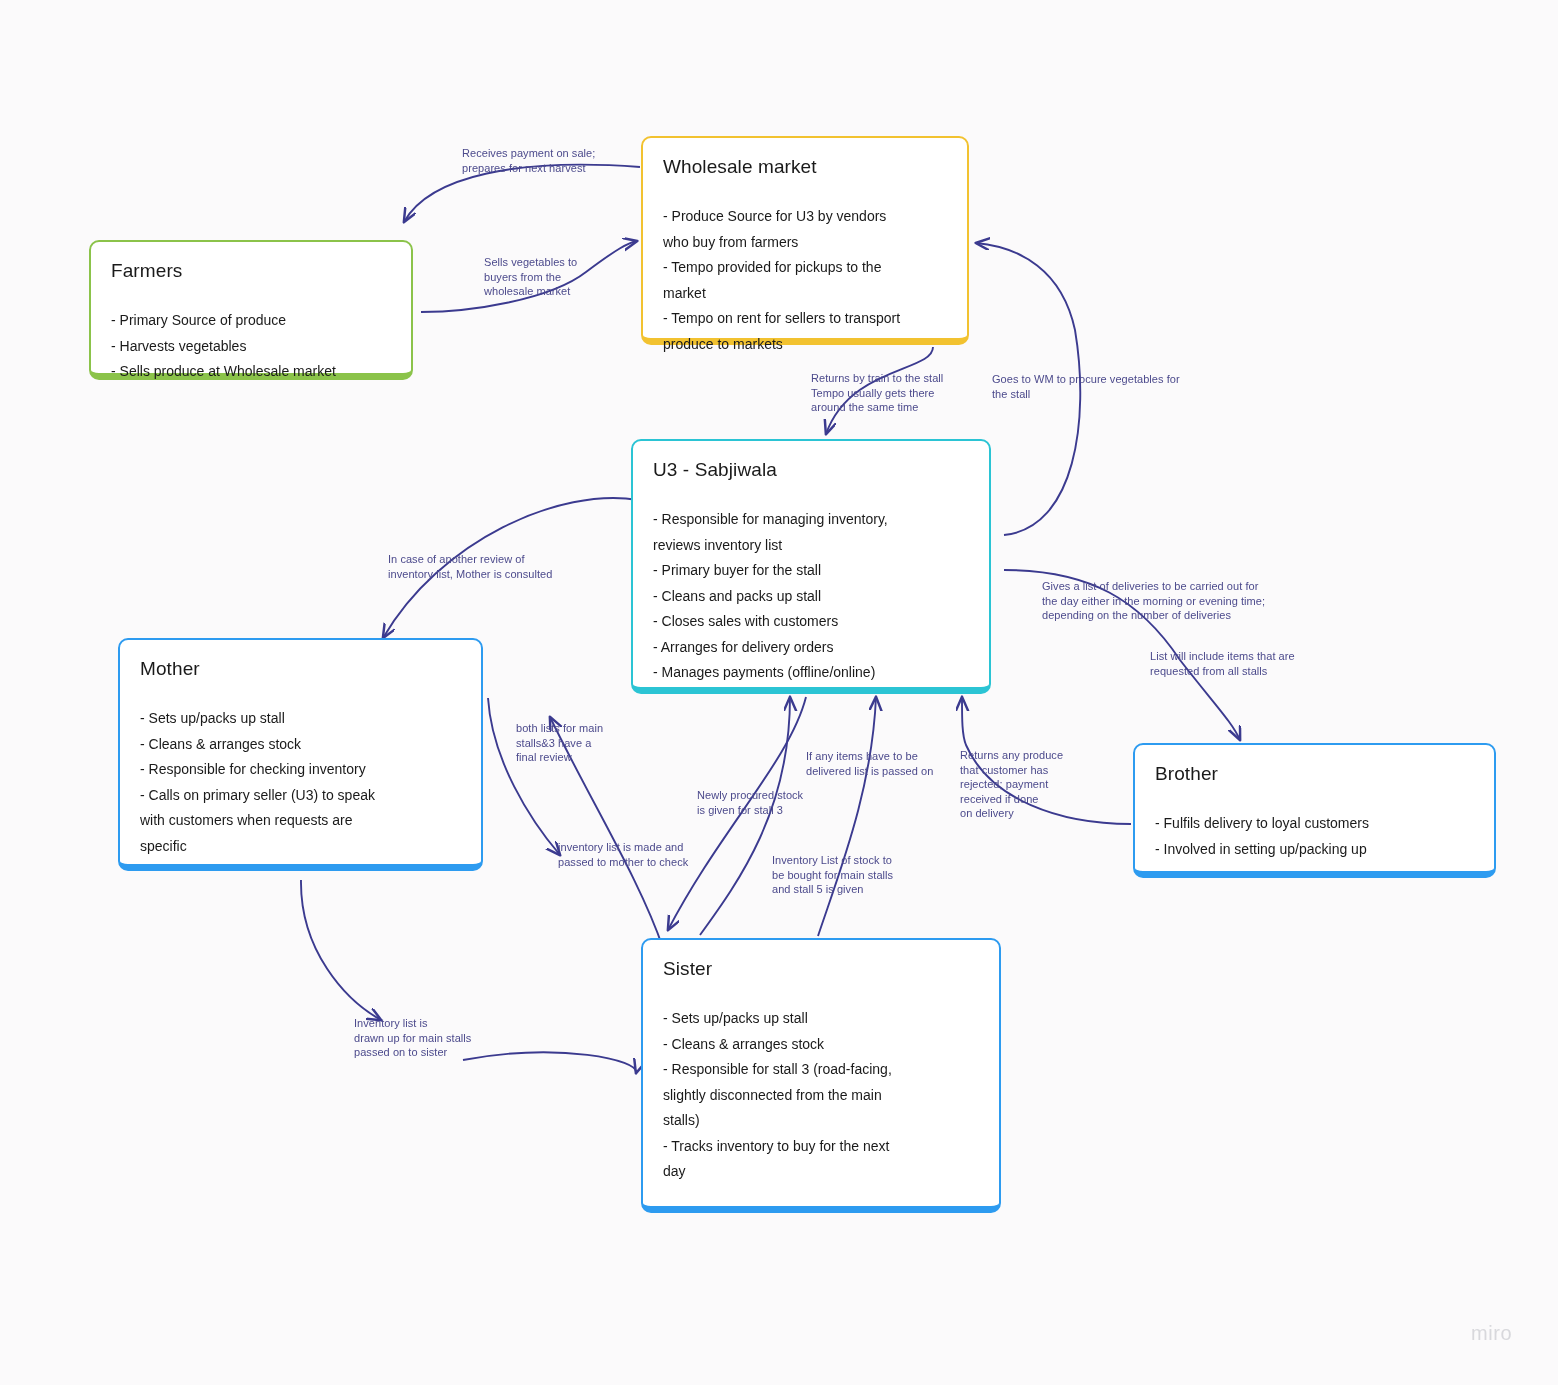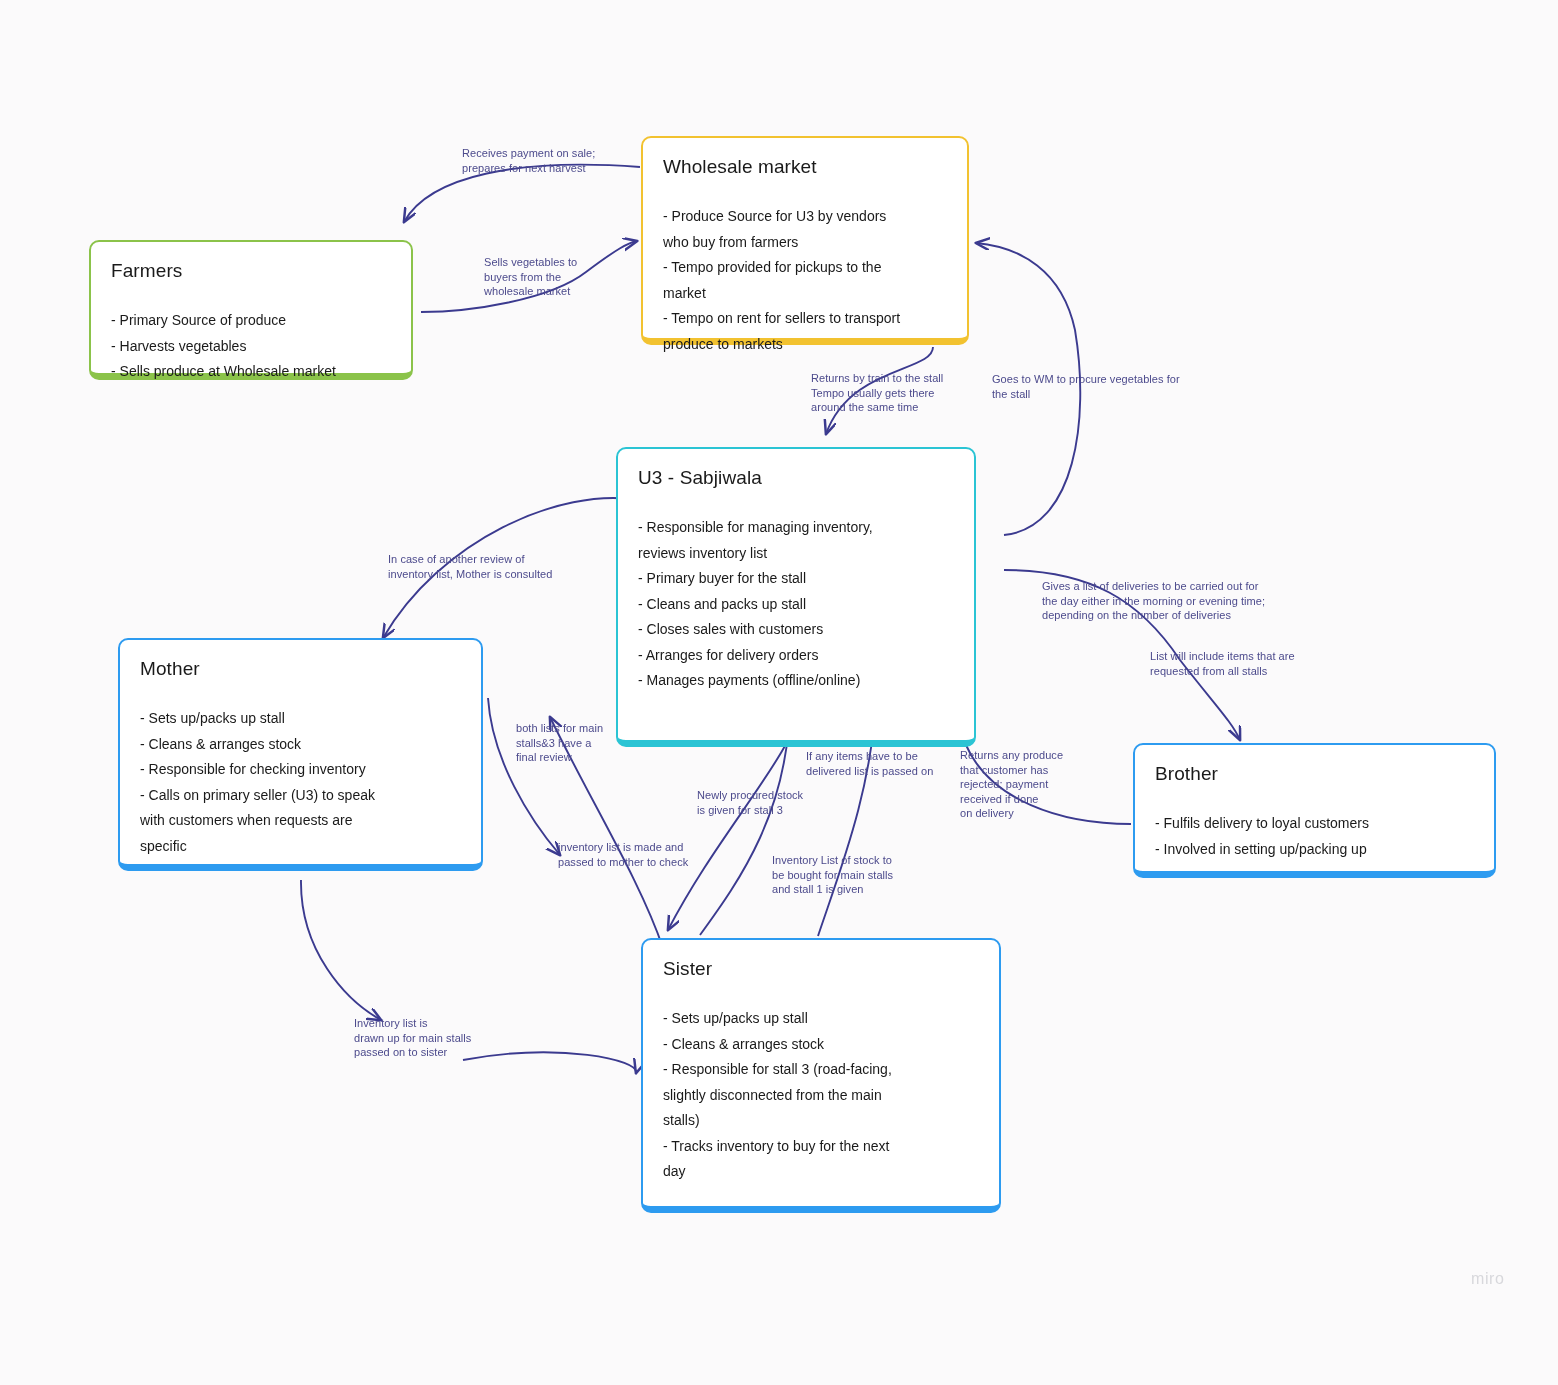--- a/index.html
+++ b/index.html
@@ -37,37 +37,37 @@
 
   
   .frame-green {border:2.5px solid #8bc34a;border-bottom-width:7px;}
   .frame-yellow{border:2.5px solid #f2c230;border-bottom-width:7px;}
   .frame-teal  {border:2.5px solid #2bc4d4;border-bottom-width:7px;}
   .frame-blue  {border:2.5px solid #2d9bf0;border-bottom-width:7px;}
 
   
   #node-farmers        {left:89px; top:240px; width:324px; height:140px;}
   #node-wholesale      {left:641px;top:136px; width:328px; height:209px;}
-  #node-u3             {left:616px;top:439px; width:360px; height:300px;margin-top:8px;}
+  #node-u3             {left:631px;top:439px; width:360px; height:255px;}
   #node-mother         {left:118px;top:638px; width:365px; height:233px;}
   #node-sister         {left:641px;top:938px; width:360px; height:275px;}
   #node-brother        {left:1133px;top:743px;width:363px; height:135px;}
 
   .edge-label{
     position:absolute;
     font-size:11px;
     line-height:14.5px;
     color:#4c4a8c;
     white-space:pre;
     letter-spacing:.05px;
   }
 
   #watermark{
-    position:absolute;left:1471px;top:1270px;
-    font-size:16px;color:#d8d8dc;letter-spacing:.6px;text-align:center;
+    position:absolute;left:1471px;top:1322px;
+    font-size:20px;color:#d8d8dc;letter-spacing:.6px;text-align:center;
   }
 </style>
 </head>
 <body>
 
 <div id="board">
 
   <svg id="edges" viewBox="0 0 1558 1385">
     <defs>
       <marker id="ah" markerWidth="9" markerHeight="9" refX="7.2" refY="3.2" orient="auto" markerUnits="strokeWidth">
@@ -199,19 +199,19 @@
 delivered list is passed on</div>
   <div class="edge-label" style="left:960px;top:748px;">Returns any produce
 that customer has
 rejected; payment
 received if done
 on delivery</div>
   <div class="edge-label" style="left:558px;top:840px;">inventory list is made and
 passed to mother to check</div>
   <div class="edge-label" style="left:772px;top:853px;">Inventory List of stock to
 be bought for main stalls
-and stall 1 is given</div>
+and stall 5 is given</div>
   <div class="edge-label" style="left:354px;top:1016px;">Inventory list is
 drawn up for main stalls
 passed on to sister</div>
 
   <div id="watermark">miro</div>
 </div>
 
 </body></html>

